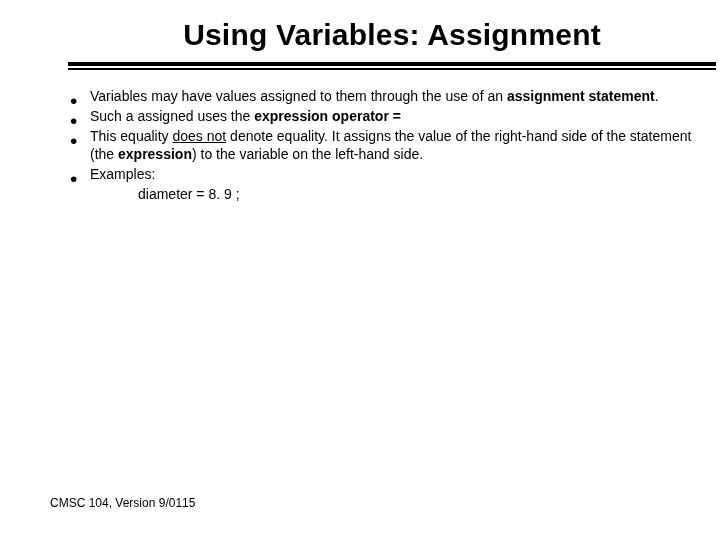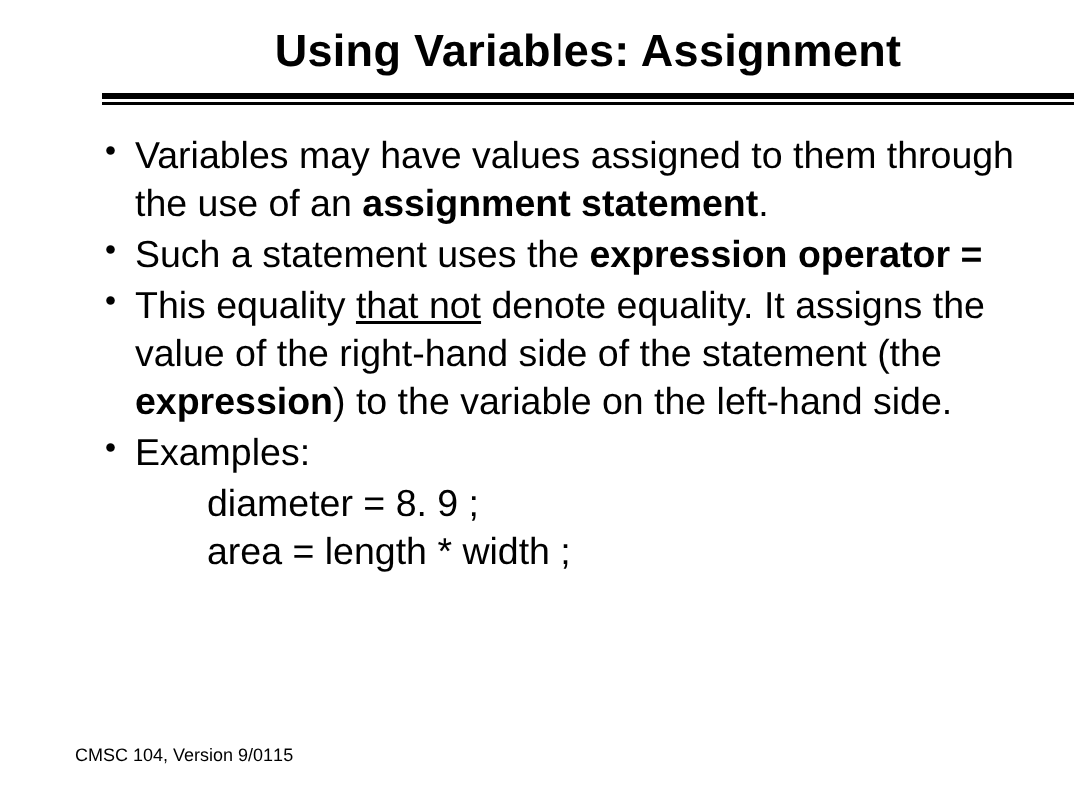--- a/index.html
+++ b/index.html
@@ -2,21 +2,21 @@
 <html><head>
 <meta charset="utf-8">
 <style>
   * { margin: 0; padding: 0; box-sizing: border-box; }
   html, body { width: 720px; height: 540px; background: #fff; font-family: Arial, Helvetica, sans-serif; color: #000; }
   .slide { width: 720px; height: 520px; position: relative; padding: 18px 36px 0 36px; margin-left: 32px; }
   .title { font-size: 30px; text-align: center; letter-spacing: 0.2px; }
   .rule { margin-top: 10px; }
   .rule .bar1 { height: 4px; background: #000; }
   .rule .bar2 { height: 2px; background: #000; margin-top: 2px; }
-  .body { margin-top: 18px; font-size: 25px; line-height: 1.28; }
+  .body { margin-top: 18px; font-size: 14px; line-height: 1.28; }
   ul.bullets { list-style: none; padding-left: 0; }
   ul.bullets > li { position: relative; padding-left: 22px; margin-bottom: 2px; }
   ul.bullets > li::before { content: "•"; position: absolute; left: 2px; top: 0; font-size: 21px; }
   .bold { font-weight: bold; }
   .ul { text-decoration: underline; }
   .examples { padding-left: 70px; }
   .note { padding-left: 22px; }
   .footer { position: absolute; bottom: 10px; left: 18px; right: 18px; font-size: 12px; display: flex; justify-content: flex-start; }
 </style>
 </head>
@@ -28,32 +28,31 @@
     <div class="bar1"></div>
     <div class="bar2"></div>
   </div>
 
   <div class="body">
     <ul class="bullets">
       <li>
         <span>Variables may have values assigned to them through the use of an </span><span class="bold">assignment statement</span><span>.</span>
       </li>
       <li>
-        <span>Such a statement uses the </span><span class="bold">expression operator  =</span>
+        <span>Such a assigned uses the </span><span class="bold">expression operator  =</span>
       </li>
       <li>
-        <span>This equality </span><span class="ul">that not</span><span> denote equality.  It assigns the value of the right-hand side of the statement (the </span><span class="bold">expression</span><span>) to the variable on the left-hand side.</span>
+        <span>This equality </span><span class="ul">does not</span><span> denote equality.  It assigns the value of the right-hand side of the statement (the </span><span class="bold">expression</span><span>) to the variable on the left-hand side.</span>
       </li>
       <li>
         <span>Examples:</span>
       </li>
     </ul>
     <div class="examples">
       <div>diameter = 8. 9 ;</div>
-      <div>area = length * width ;</div>
     </div>
   </div>
 
   <div class="footer">
     <span>CMSC 104, Version 9/01</span>
     <span>15</span>
   </div>
 </div>
 
 </body></html>

